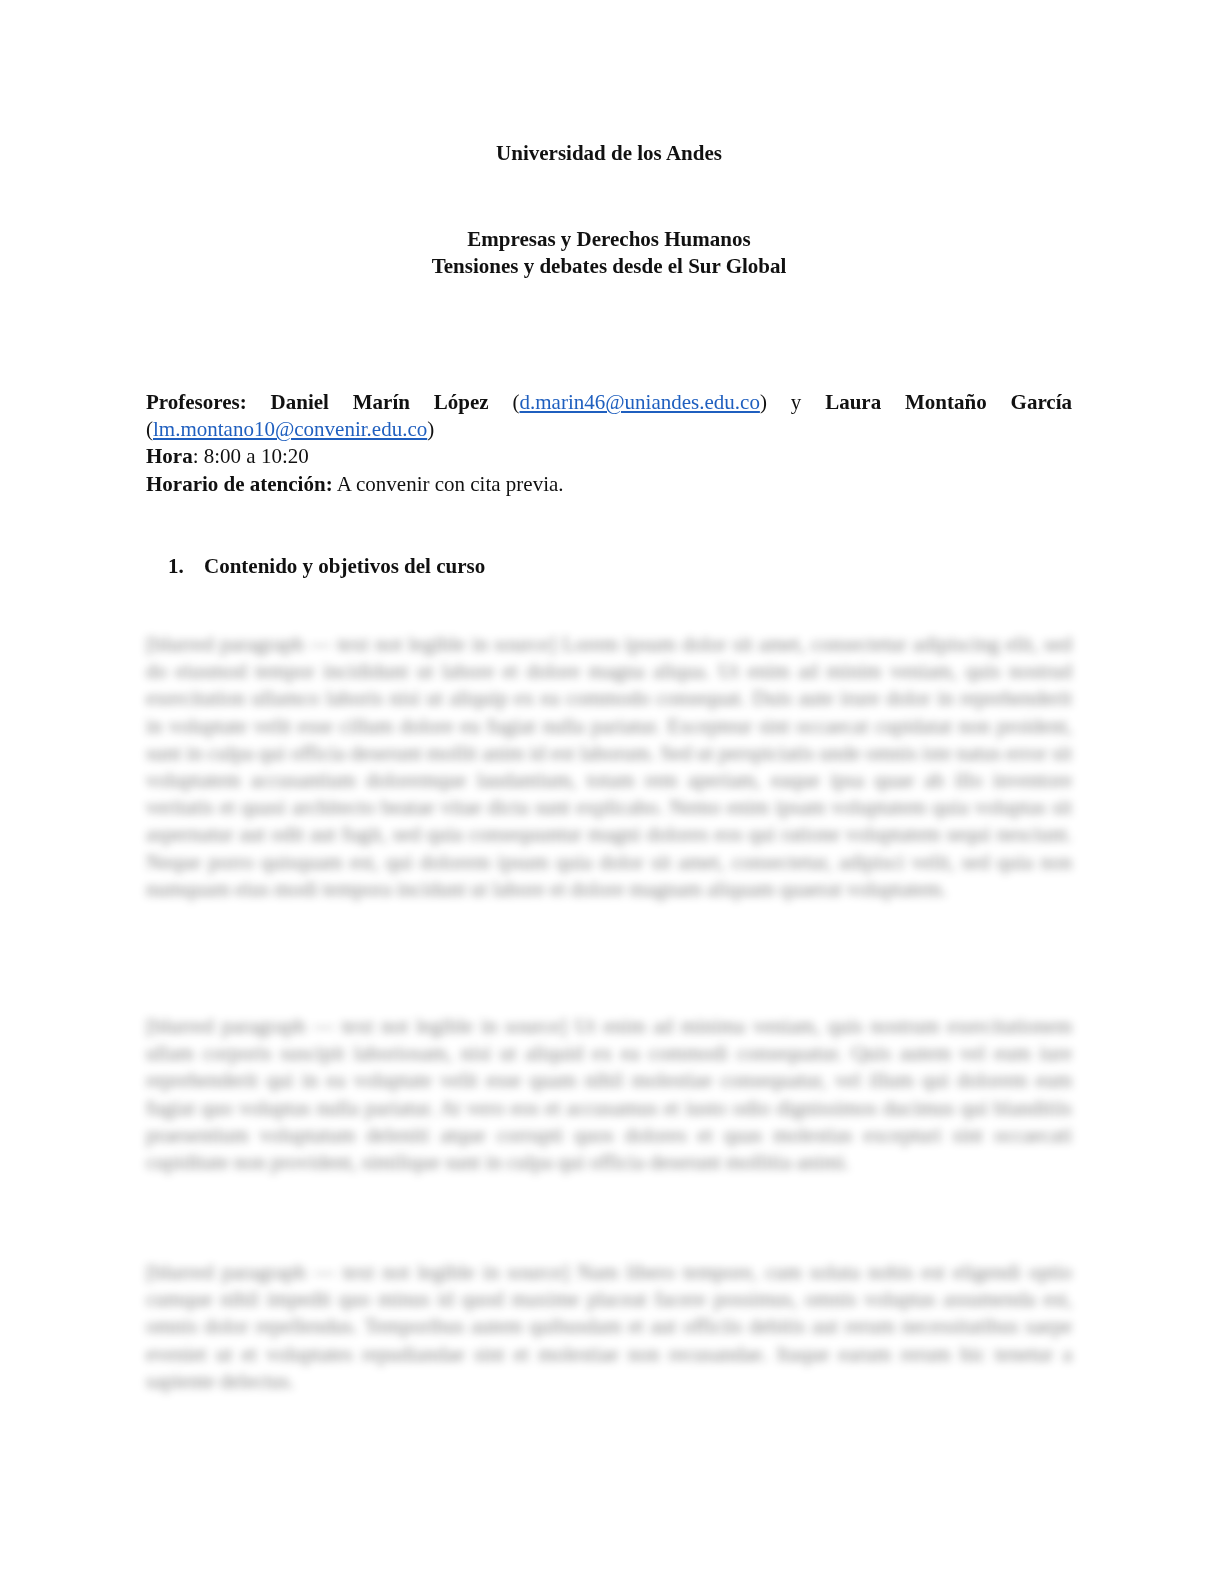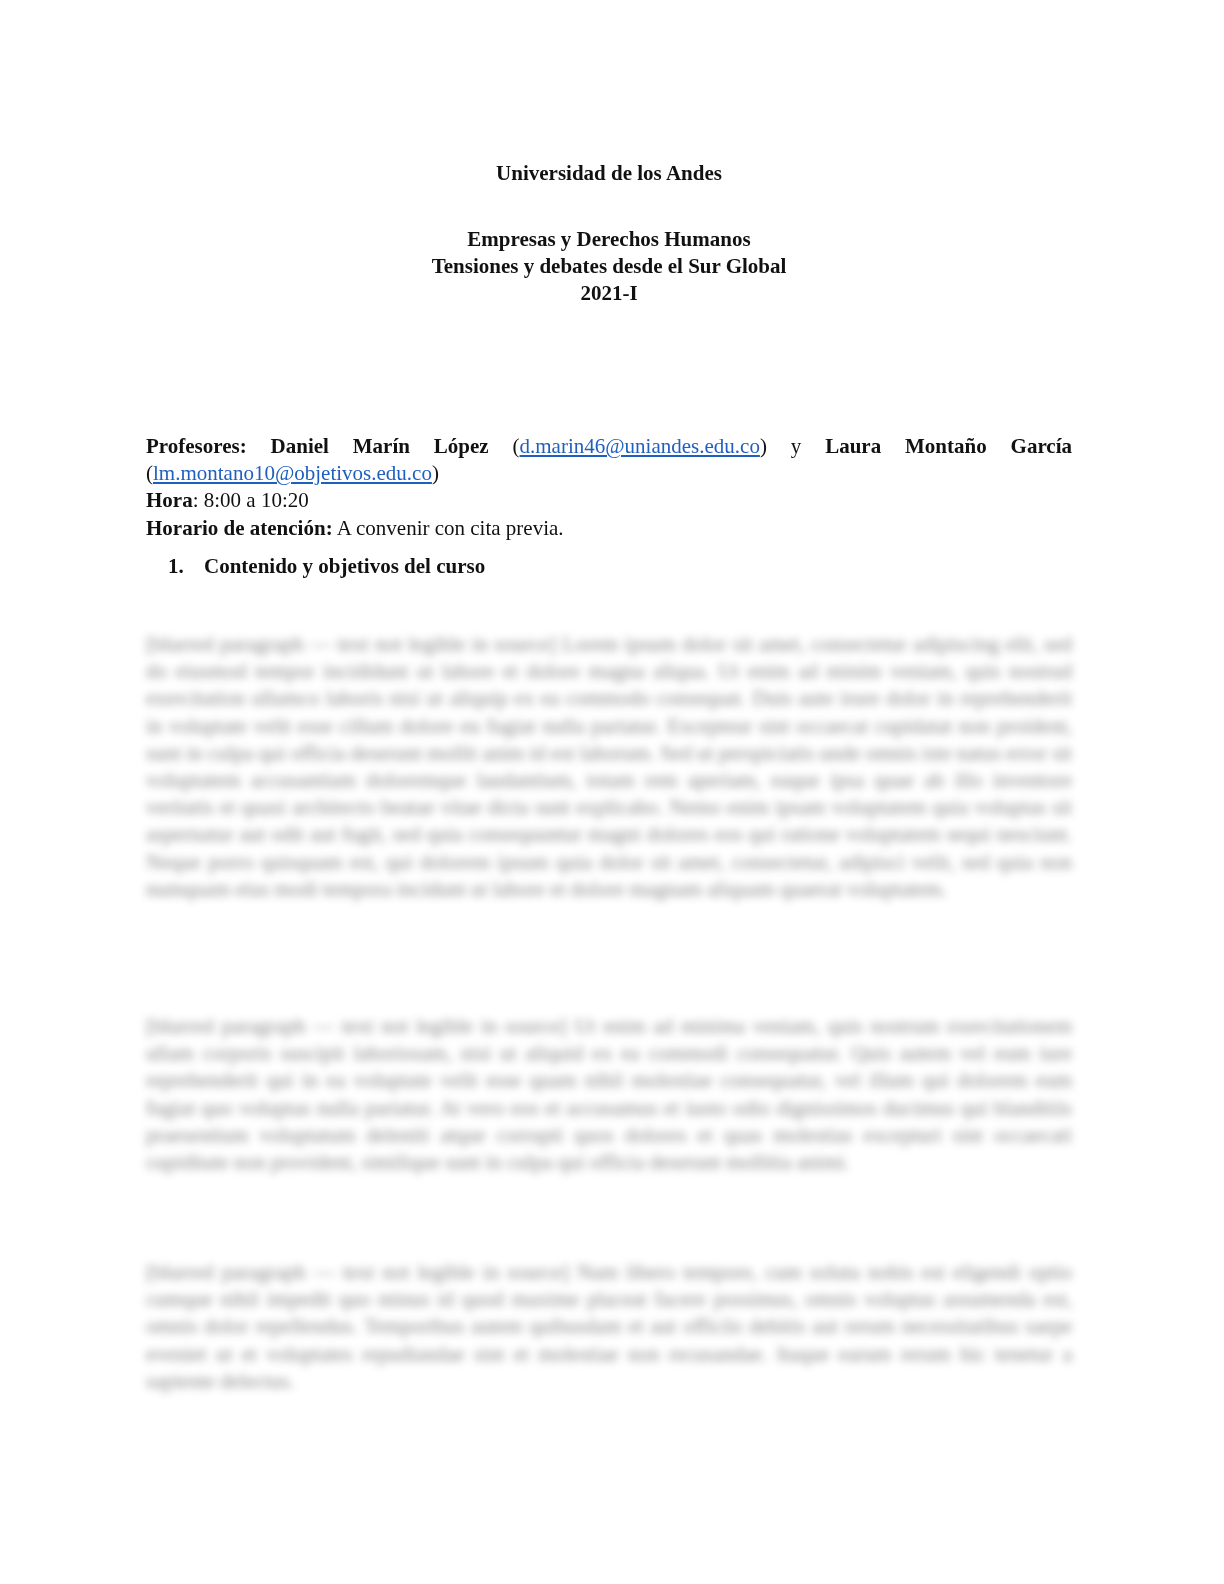--- a/index.html
+++ b/index.html
@@ -3,25 +3,25 @@
   <meta charset="utf-8">
   <style>
     html, body { margin: 0; padding: 0; background: #ffffff; }
     body {
       width: 1224px; height: 1584px; position: relative; overflow: hidden;
       font-family: "Liberation Serif", "DejaVu Serif", serif;
       color: #111111;
     }
     .page { position: absolute; left: 146px; top: 0; width: 926px; }
     .center-block { position: absolute; left: 0; width: 926px; text-align: center; font-weight: bold; font-size: 21px; line-height: 27px; }
-    .hdr1 { top: 160px; }
+    .hdr1 { top: 140px; }
     .hdr2 { top: 226px; }
     .hdr2 .u { text-underline-offset: 3px; text-decoration-thickness: 1.5px; }
     .meta { position: absolute; left: 0; top: 389px; width: 926px; font-size: 21px; line-height: 27.2px; }
-    .meta .justify { text-align: justify; text-align-last: justify; margin-top: 44px; }
+    .meta .justify { text-align: justify; text-align-last: justify; }
     .meta b { font-weight: bold; }
     .meta a { color: #1f5fbf; text-decoration: underline; text-underline-offset: 2px; }
     .section-head { position: absolute; left: 22px; top: 553px; font-size: 21px; font-weight: bold; line-height: 27px; }
     .section-head .num { display: inline-block; width: 36px; }
     .para { position: absolute; left: 0; width: 926px; font-size: 21px; line-height: 27.2px; text-align: justify; color: #222; filter: blur(4px); opacity: 0.55; }
     .p1 { top: 610px; }
     .p2 { top: 992px; }
     .p3 { top: 1238px; }
   </style>
 </head>
@@ -29,32 +29,31 @@
 
 <div class="page">
 
   <div class="center-block hdr1">
     <div>Universidad de los Andes</div>
   </div>
 
   <div class="center-block hdr2">
     <div><span class="u">Empresas y Derechos Humanos</span></div>
     <div><span class="u">Tensiones y debates desde el Sur Global</span></div>
-    <div><span>2021-I</span></div>
   </div>
 
   <div class="meta">
     <div class="justify">
       <b>Profesores:</b>
       <b>Daniel Marín López</b>
       <span>(<a href="#" style="color: rgb(31, 95, 191);">d.marin46@uniandes.edu.co</a>)</span>
       <span>y</span>
       <b>Laura Montaño García</b>
     </div>
-    <div>(<a href="#" style="color: rgb(31, 95, 191);">lm.montano10@objetivos.edu.co</a>)</div>
+    <div>(<a href="#" style="color: rgb(31, 95, 191);">lm.montano10@convenir.edu.co</a>)</div>
     <div><b>Hora</b>: <span>8:00 a 10:20</span></div>
     <div>
       <b>Horario de atención:</b>
       <span>A convenir con cita previa.</span>
     </div>
   </div>
 
   <div class="section-head">
     <span class="num">1.</span><span>Contenido y objetivos del curso</span>
   </div>

